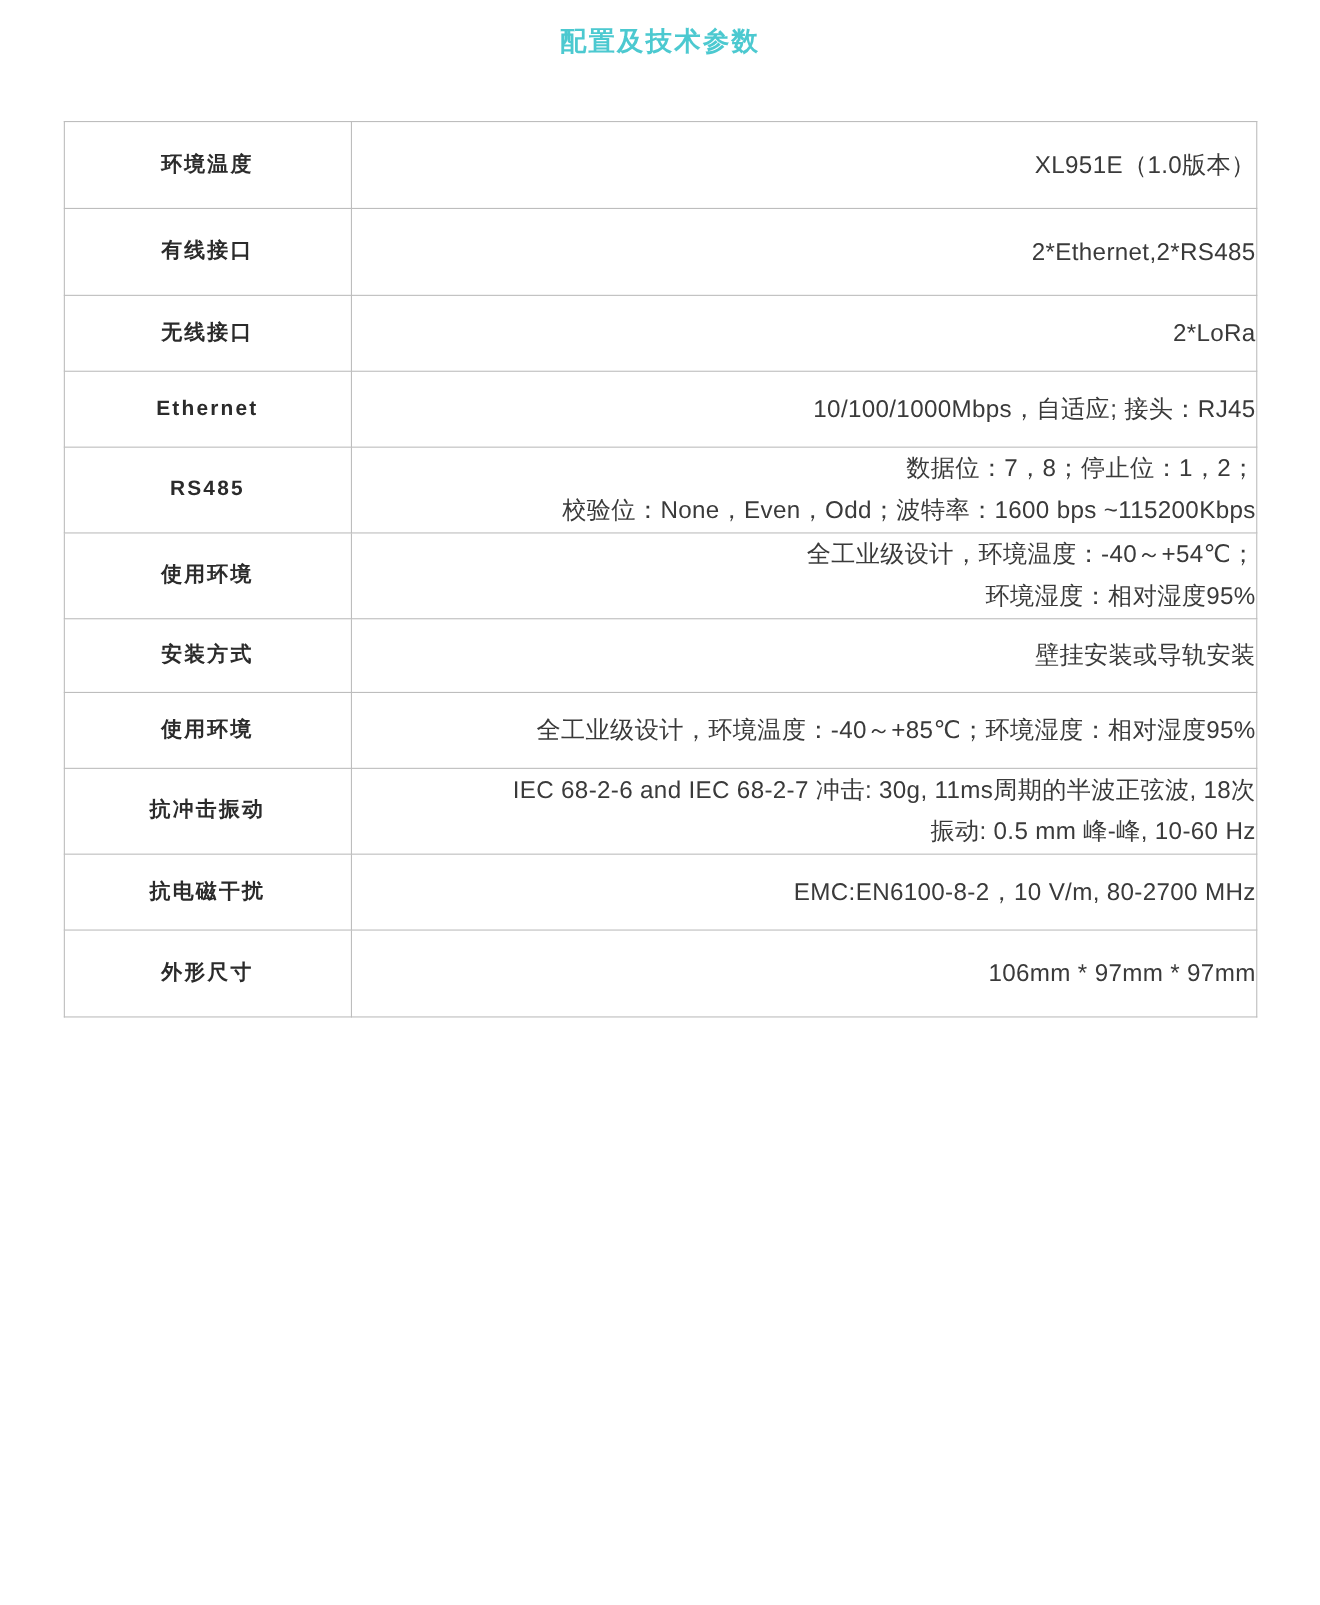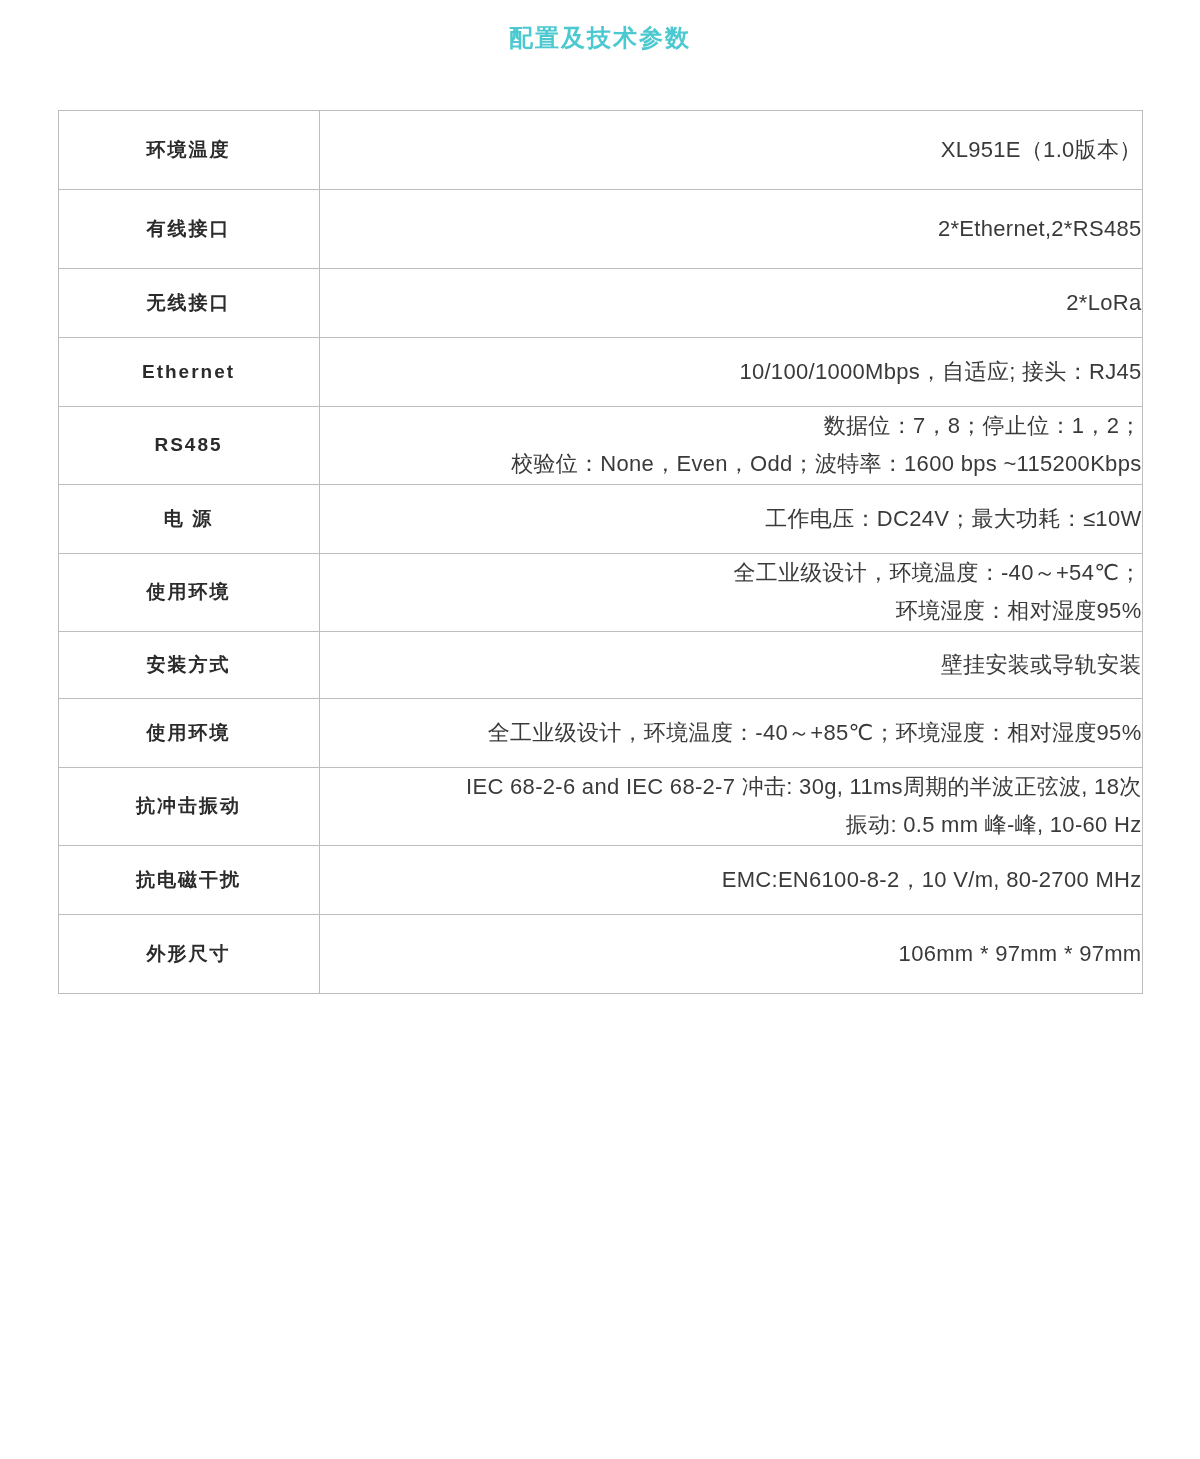--- a/index.html
+++ b/index.html
@@ -100,26 +100,20 @@
         </td>
       </tr>
       <tr class="h-med">
         <td class="label-cell">RS485</td>
         <td class="value-cell">
           <span class="value-line">数据位：7，8；停止位：1，2；</span>
           <span class="value-line">校验位：None，Even，Odd；波特率：1600 bps ~115200Kbps</span>
         </td>
       </tr>
       <tr class="h-med">
-        <td class="label-cell">电 源</td>
-        <td class="value-cell">
-          <span class="value-line">工作电压：DC24V；最大功耗：≤10W</span>
-        </td>
-      </tr>
-      <tr class="h-med">
         <td class="label-cell">使用环境</td>
         <td class="value-cell">
           <span class="value-line">全工业级设计，环境温度：-40～+54℃；</span>
           <span class="value-line">环境湿度：相对湿度95%</span>
         </td>
       </tr>
       <tr class="h-short">
         <td class="label-cell">安装方式</td>
         <td class="value-cell">
           <span class="value-line">壁挂安装或导轨安装</span>

